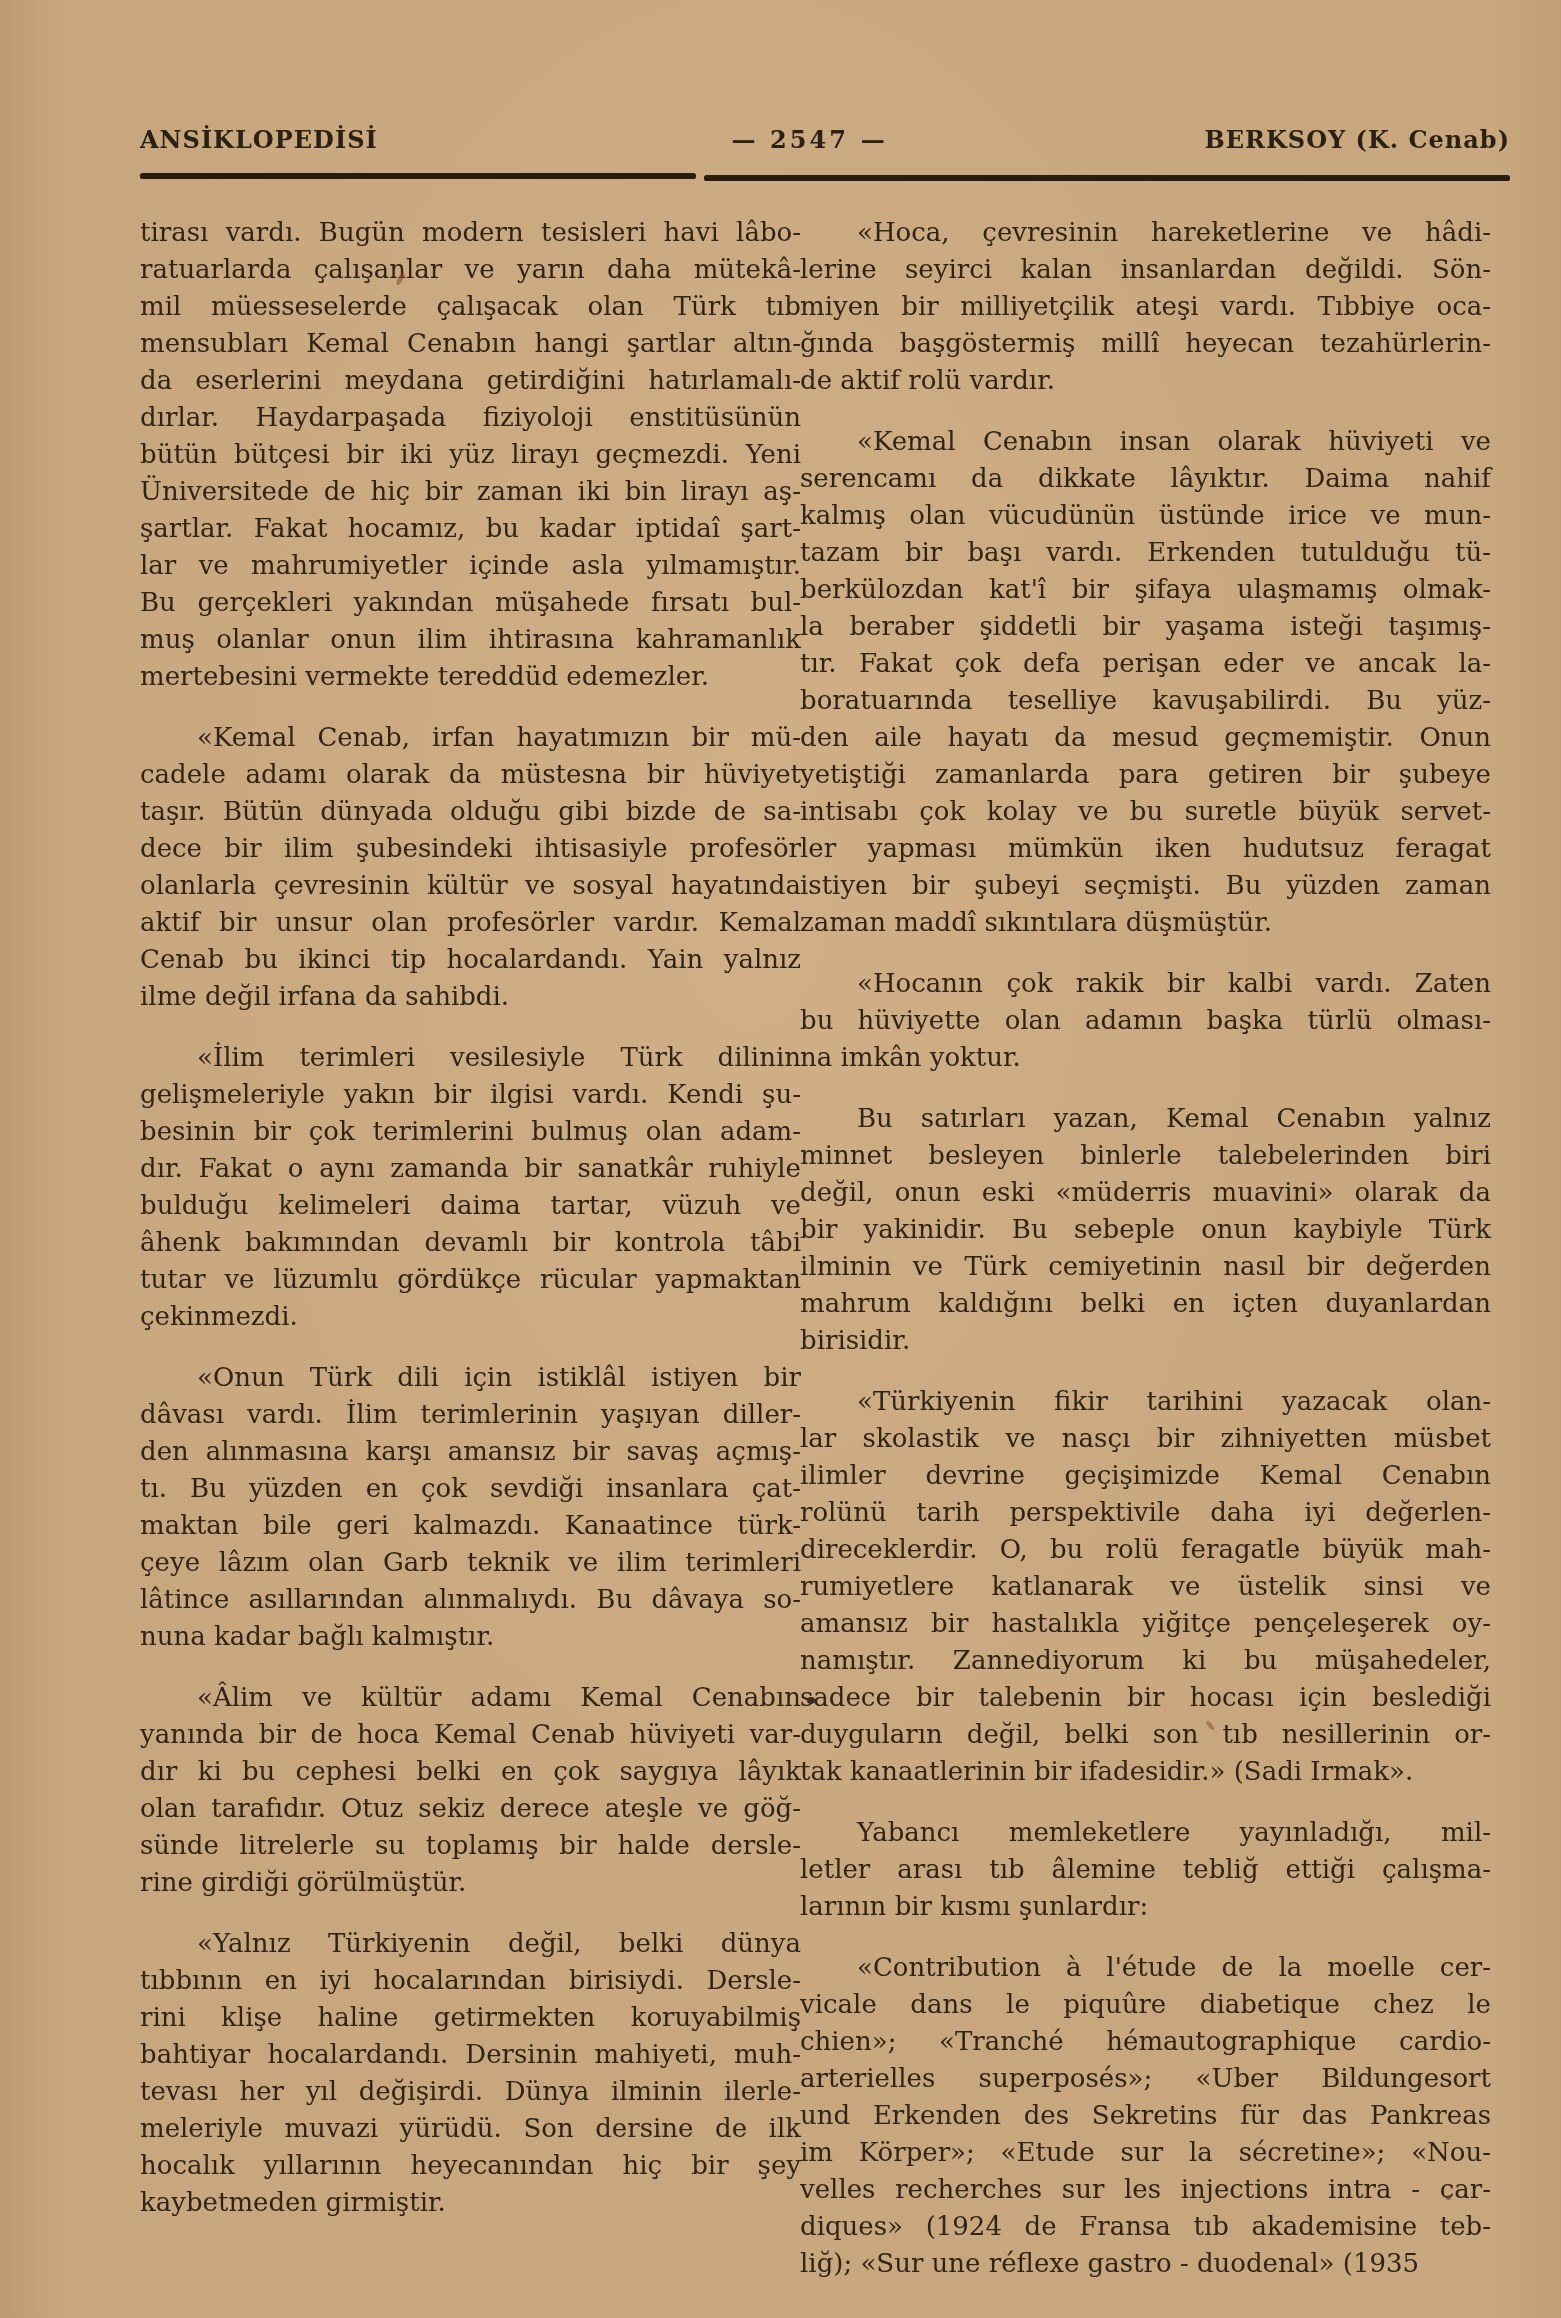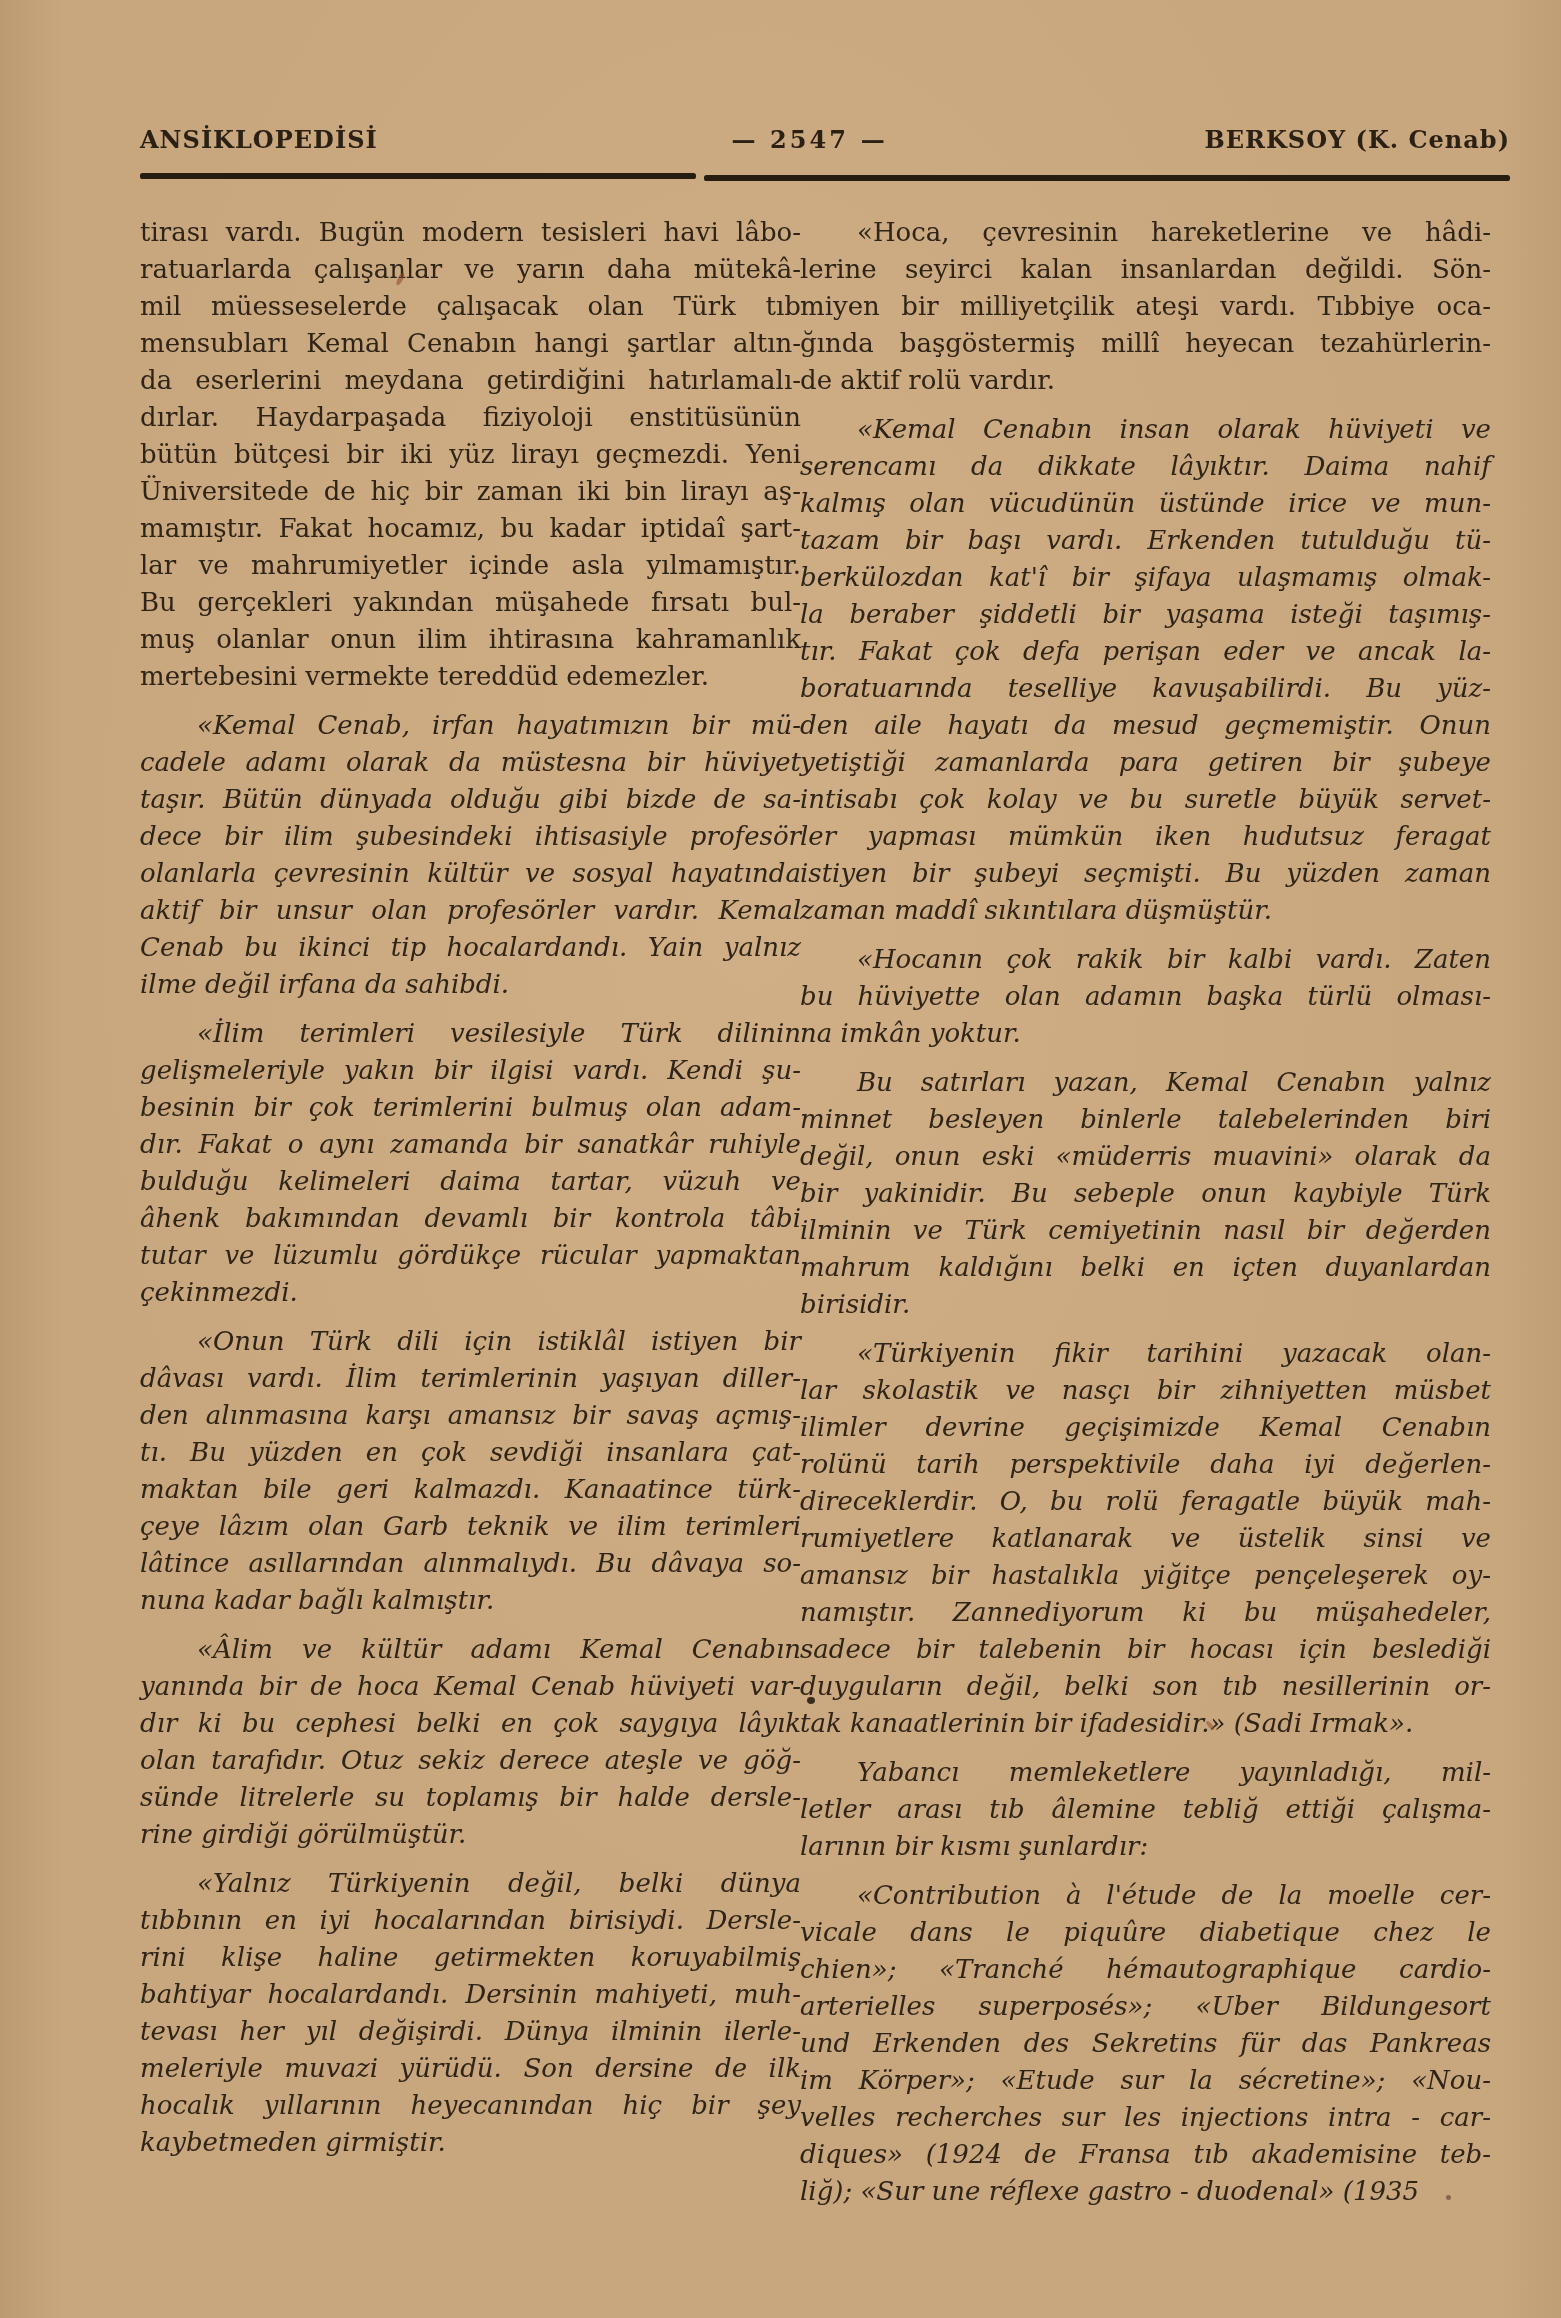--- a/index.html
+++ b/index.html
@@ -19,21 +19,21 @@
     display:flex;justify-content:space-between;align-items:flex-start;
     font-size:24px;font-weight:700;letter-spacing:1px;color:#2a2013;
   }
   .header .center{letter-spacing:3.1px;font-weight:700;margin-left:37px;}
   .rule-a{position:absolute;top:173px;left:140px;width:556px;height:5.8px;background:#261d10;border-radius:2.6px;}
   .rule-b{position:absolute;top:175px;left:704px;width:806px;height:5.8px;background:#261d10;border-radius:2.6px;}
   .col{position:absolute;top:214px;font-size:26px;line-height:37px;}
   .col-left{left:140px;width:661px;}
   .col-right{left:800px;width:691px;}
   .para{margin:0;}
-  .para + .para{margin-top:12px;font-style:italic;}
+  .para + .para{margin-top:24px;}
   .line{text-align:justify;text-align-last:justify;white-space:normal;}
   .line.last{text-align-last:left;}
   .line.first{text-indent:57px;}
   .speck{position:absolute;border-radius:50%;}
   .speck.dot{width:8.4px;height:7.3px;background:#3a2c1c;left:807px;top:1697px;}
   .speck.f1{width:5.2px;height:13.6px;background:rgba(140,70,45,.55);left:398px;top:272px;transform:rotate(28deg);}
   .speck.f2{width:4.2px;height:10.5px;background:rgba(140,70,45,.5);left:1208px;top:1720px;transform:rotate(-40deg);}
   .speck.f4{width:4.7px;height:4.7px;background:rgba(90,60,40,.6);left:1446px;top:2195px;}
 </style>
 </head>
@@ -53,21 +53,21 @@
   <div class="col col-left" id="col-left">
       <div class="para">
         <div class="line">tirası vardı. Bugün modern tesisleri havi lâbo-</div>
         <div class="line">ratuarlarda çalışanlar ve yarın daha mütekâ-</div>
         <div class="line">mil müesseselerde çalışacak olan Türk tıb</div>
         <div class="line">mensubları Kemal Cenabın hangi şartlar altın-</div>
         <div class="line">da eserlerini meydana getirdiğini hatırlamalı-</div>
         <div class="line">dırlar. Haydarpaşada fiziyoloji enstitüsünün</div>
         <div class="line">bütün bütçesi bir iki yüz lirayı geçmezdi. Yeni</div>
         <div class="line">Üniversitede de hiç bir zaman iki bin lirayı aş-</div>
-        <div class="line">mamıştır. Fakat hocamız, bu kadar iptidaî şart-</div>
+        <div class="line">şartlar. Fakat hocamız, bu kadar iptidaî şart-</div>
         <div class="line">lar ve mahrumiyetler içinde asla yılmamıştır.</div>
         <div class="line">Bu gerçekleri yakından müşahede fırsatı bul-</div>
         <div class="line">muş olanlar onun ilim ihtirasına kahramanlık</div>
         <div class="line last">mertebesini vermekte tereddüd edemezler.</div>
       </div>
       <div class="para">
         <div class="line first">«Kemal Cenab, irfan hayatımızın bir mü-</div>
         <div class="line">cadele adamı olarak da müstesna bir hüviyet</div>
         <div class="line">taşır. Bütün dünyada olduğu gibi bizde de sa-</div>
         <div class="line">dece bir ilim şubesindeki ihtisasiyle profesör</div>

